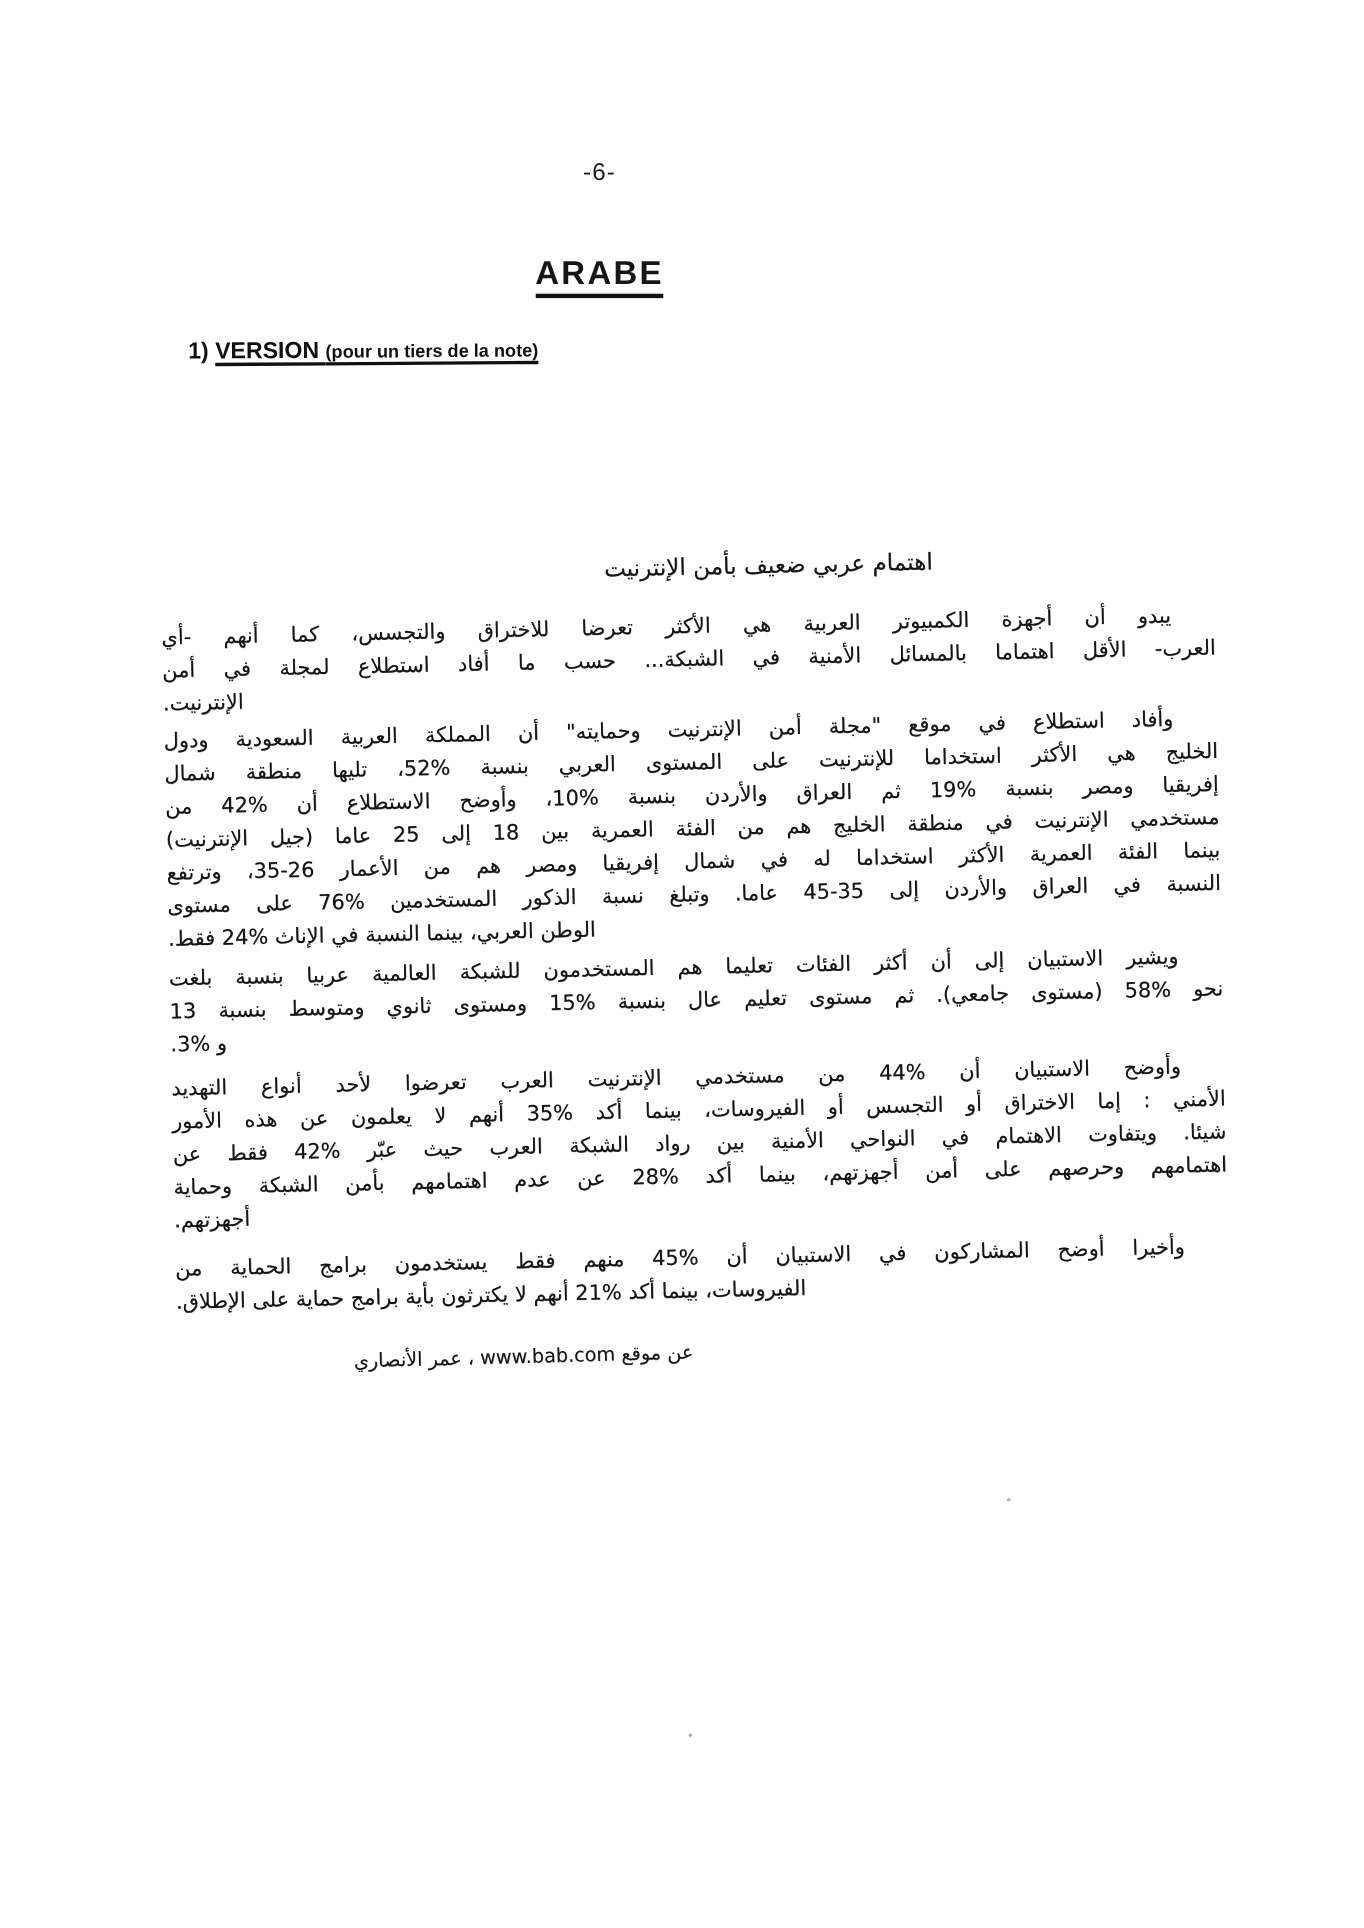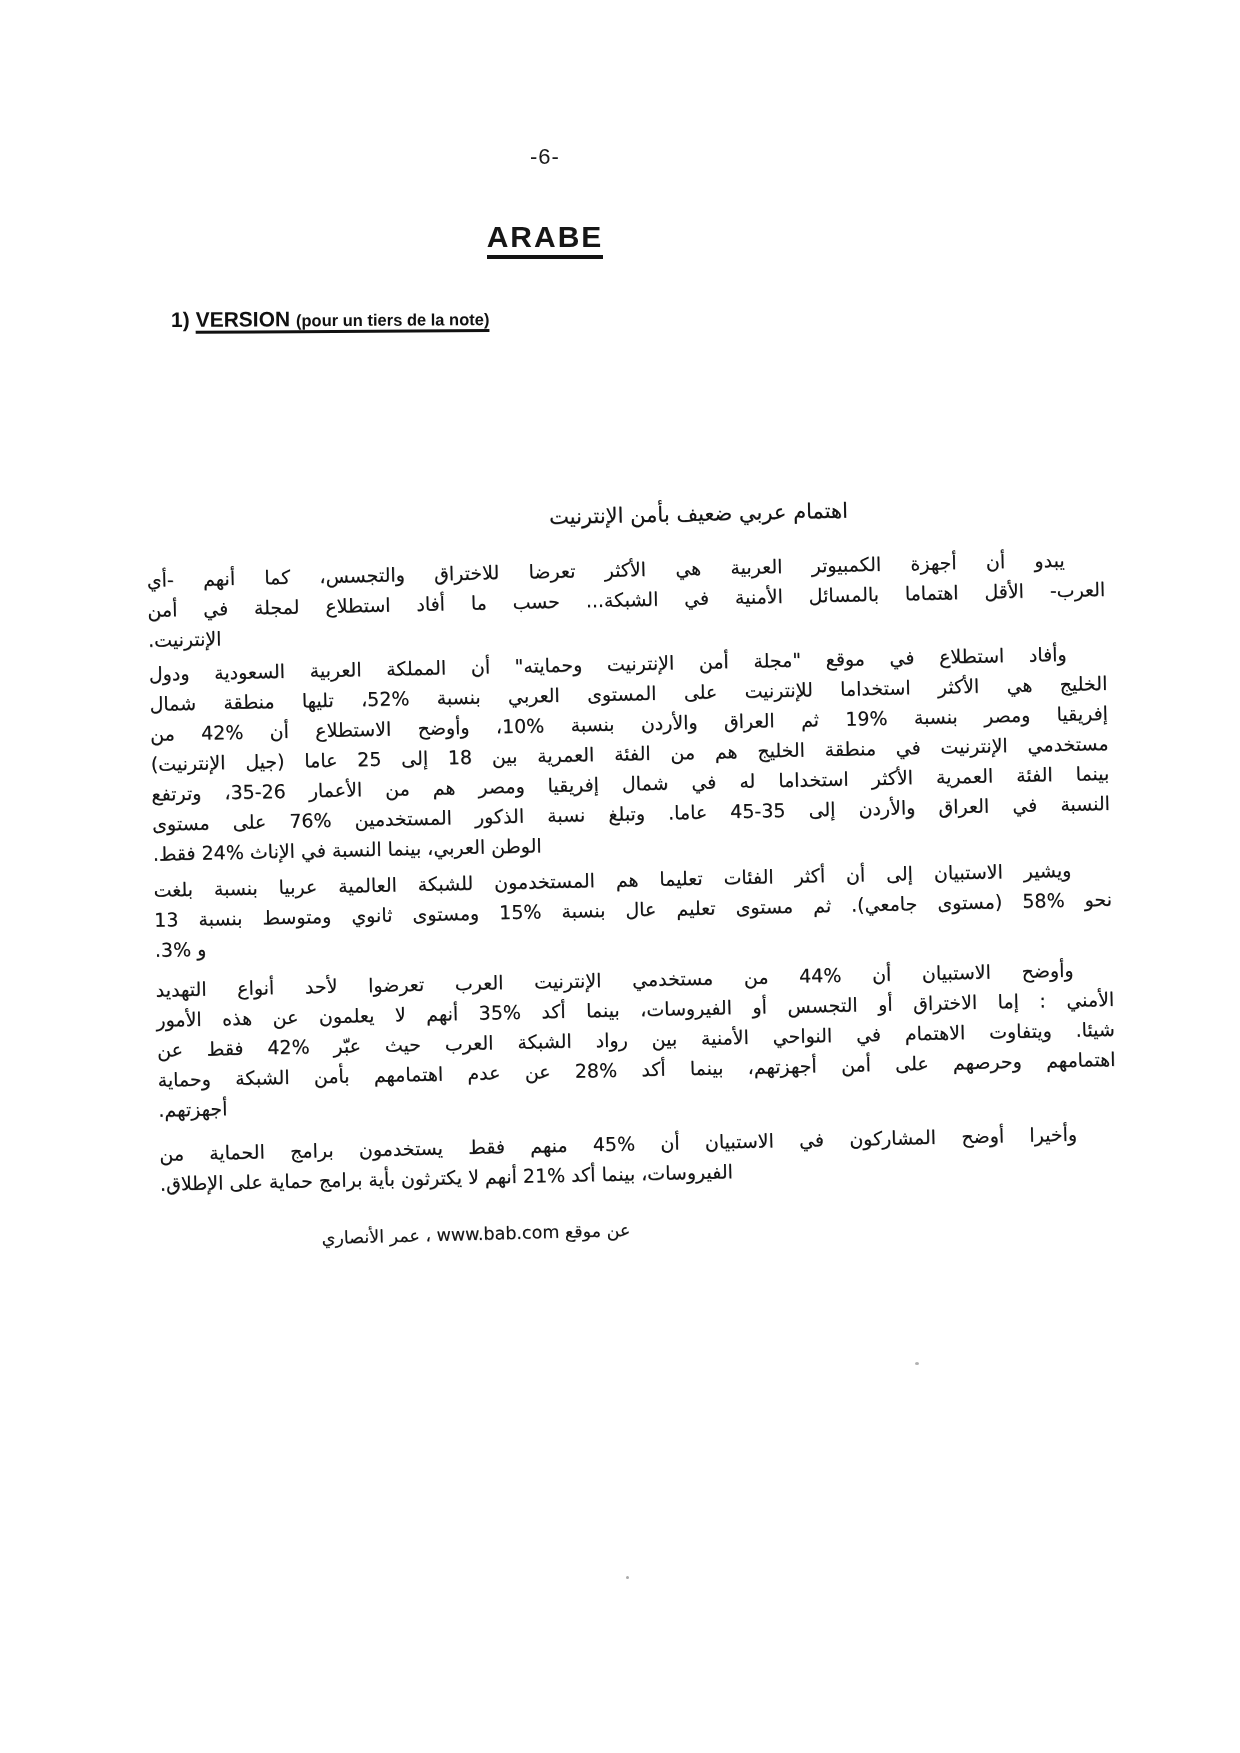--- a/index.html
+++ b/index.html
@@ -19,20 +19,21 @@
   }
   .subject-title{
     position:absolute;top:220px;left:0;width:1090px;
     text-align:center;
   }
   .subject-title span{
     display:inline-block;
     font-size:30px;font-weight:bold;letter-spacing:2px;
     border-bottom:4px solid #131313;
     padding-bottom:1px;
+    margin-top:12px;
   }
   .version-line{
     position:absolute;top:308px;left:171px;
     font-weight:bold;font-size:21px;color:#111;
     transform:rotate(-0.35deg);transform-origin:left top;
     white-space:nowrap;
   }
   .version-underlined{
     text-decoration:underline;
     text-decoration-thickness:2.5px;

